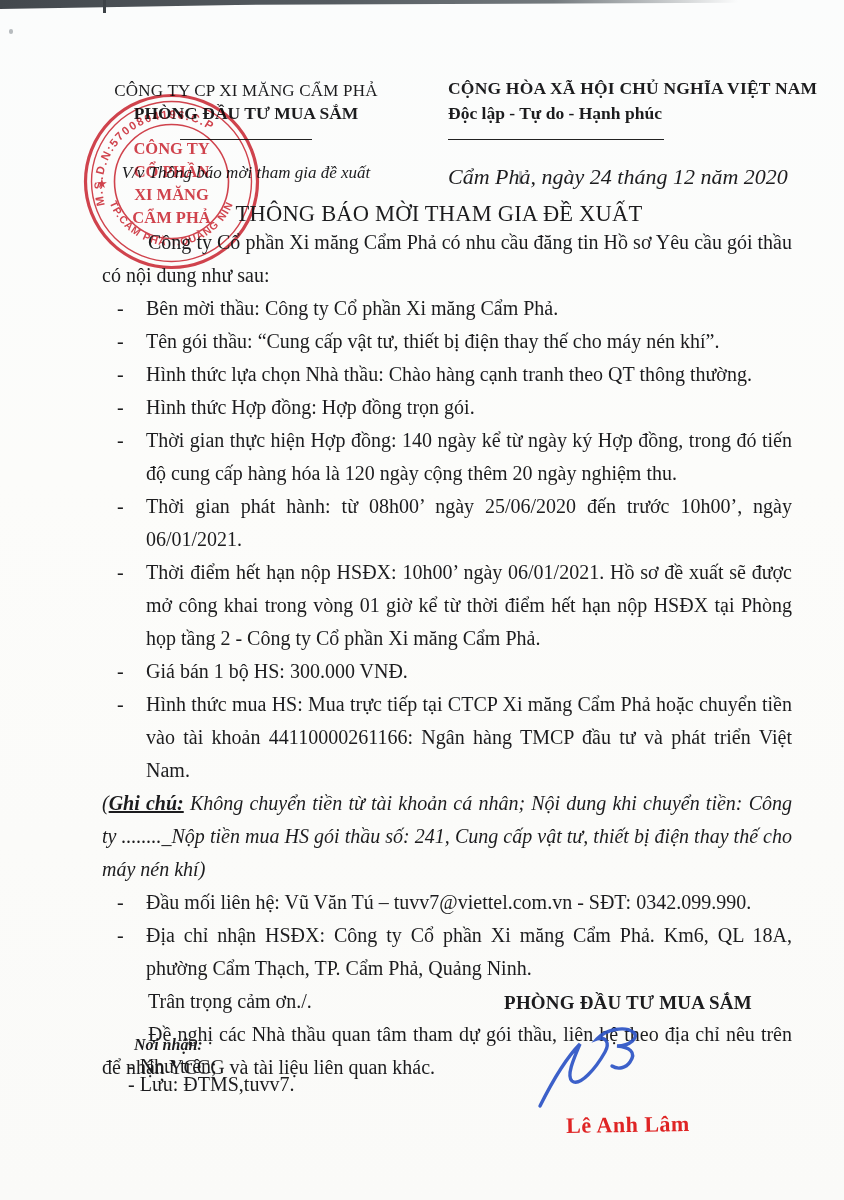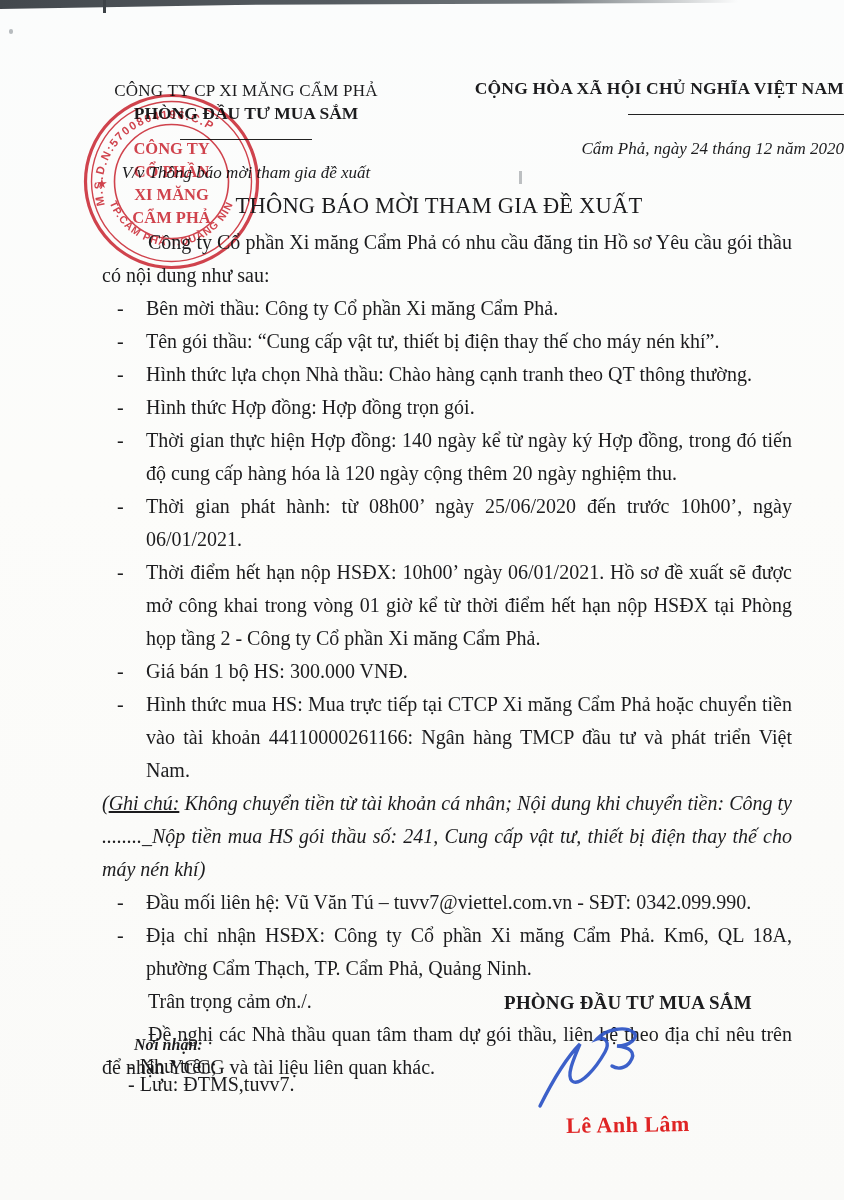--- a/index.html
+++ b/index.html
@@ -15,38 +15,38 @@
     clip-path:polygon(0 0,100% 0,100% 30%,32% 55%,0 100%);}
   .scan-tick{position:absolute;top:0;left:103px;width:3px;height:13px;background:#3d4247;}
   .scan-dot{position:absolute;top:29px;left:9px;width:4px;height:5px;background:#9aa0a4;border-radius:2px;opacity:.7;}
   .scan-smudge{position:absolute;top:171px;left:519px;width:3px;height:13px;background:#8a8f93;opacity:.55;filter:blur(.6px);}
   
   .hdr-left{position:absolute;top:80px;left:96px;width:300px;text-align:center;line-height:1.25;}
   .hdr-left .org{font-size:17px;letter-spacing:.2px;}
   .hdr-left .dept{font-size:17.5px;font-weight:bold;margin-top:2px;}
   .hdr-rule-l{display:inline-block;width:132px;border-bottom:1.8px solid #222;margin-top:5px;}
   .subject{font-style:italic;font-size:17px;margin-top:17px;text-align:center;}
-  .hdr-right{position:absolute;top:78px;left:448px;width:396px;text-align:right;line-height:1.25;}
+  .hdr-right{position:absolute;top:78px;left:448px;width:396px;text-align:left;line-height:1.25;}
   .hdr-right .nation{font-size:17.5px;font-weight:bold;letter-spacing:.2px;}
   .hdr-right .motto{font-size:17.5px;font-weight:bold;margin-top:3px;}
   .hdr-rule-r{display:inline-block;width:216px;border-bottom:1.8px solid #222;margin-top:4px;}
-  .dateline{font-style:italic;font-size:17px;margin-top:18px;}
+  .dateline{font-style:italic;font-size:22px;margin-top:18px;}
   
   .stamp{position:absolute;top:91px;left:81px;width:181px;height:181px;mix-blend-mode:multiply;opacity:.9;}
   
-  .doc-title{position:absolute;top:193px;left:34px;width:810px;text-align:center;
+  .doc-title{position:absolute;top:201px;left:34px;width:810px;text-align:center;
     font-size:22.5px;letter-spacing:.2px;}
   .body{position:absolute;top:226px;left:102px;width:690px;font-size:20px;line-height:33px;}
   .body p{margin:0;text-align:justify;}
   .indent{text-indent:46px;}
   .bullet{display:flex;align-items:flex-start;}
   .bullet .dash{flex:0 0 44px;padding-left:15px;box-sizing:border-box;}
   .bullet .btxt{flex:1;text-align:justify;}
   .note{margin-left:84px;margin-right:22px;font-style:italic;text-align:justify;font-size:20px;}
-  .note .glabel{font-weight:normal;text-decoration:underline;}
+  .note .glabel{font-weight:bold;text-decoration:underline;}
   
   .sign-block{position:absolute;top:992px;left:494px;width:268px;text-align:center;}
   .sign-dept{font-size:19px;font-weight:bold;letter-spacing:.2px;}
   .sig-svg{margin-top:10px;margin-left:28px;display:block;}
   .signer{font-size:22px;font-weight:bold;letter-spacing:.5px;transform:rotate(-1deg);}
   .recipients{position:absolute;top:1036px;left:128px;line-height:18px;}
   .recipients .rlabel{font-size:16px;font-weight:bold;font-style:italic;margin-left:6px;margin-bottom:3px;}
   .recipients .ritem{font-size:20px;}
 </style>
 </head>
@@ -61,20 +61,21 @@
 
   <div class="hdr-left">
     <div class="org">CÔNG TY CP XI MĂNG CẨM PHẢ</div>
     <div class="dept">PHÒNG ĐẦU TƯ MUA SẮM</div>
     <span class="hdr-rule-l"></span>
     <div class="subject">V/v Thông báo mời tham gia đề xuất</div>
   </div>
 
   <div class="hdr-right">
     <div class="nation">CỘNG HÒA XÃ HỘI CHỦ NGHĨA VIỆT NAM</div>
+    <div class="motto">Độc lập - Tự do - Hạnh phúc</div>
     <span class="hdr-rule-r"></span>
     <div class="dateline">Cẩm Phả, ngày 24 tháng 12 năm 2020</div>
   </div>
 
   <div class="stamp">
     <svg width="181" height="181" viewBox="0 0 181 181">
       <g fill="none" stroke="#cf2f3a">
         <circle cx="90.5" cy="90.5" r="86" stroke-width="3.2"></circle>
         <circle cx="90.5" cy="90.5" r="80" stroke-width="1.4"></circle>
         <circle cx="90.5" cy="90.5" r="57" stroke-width="1.6"></circle>

